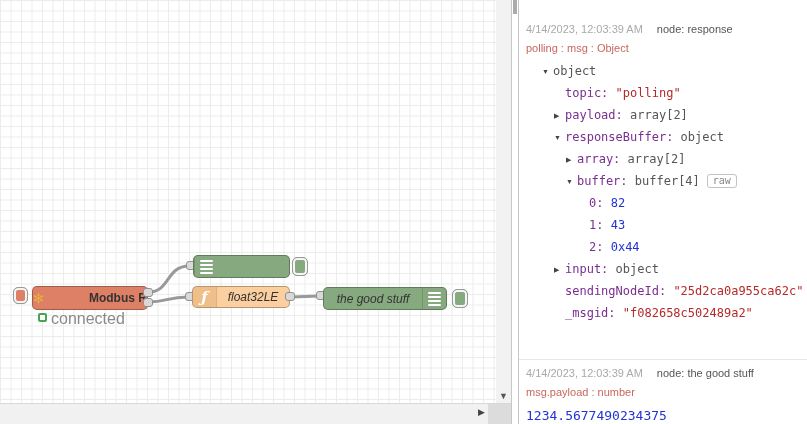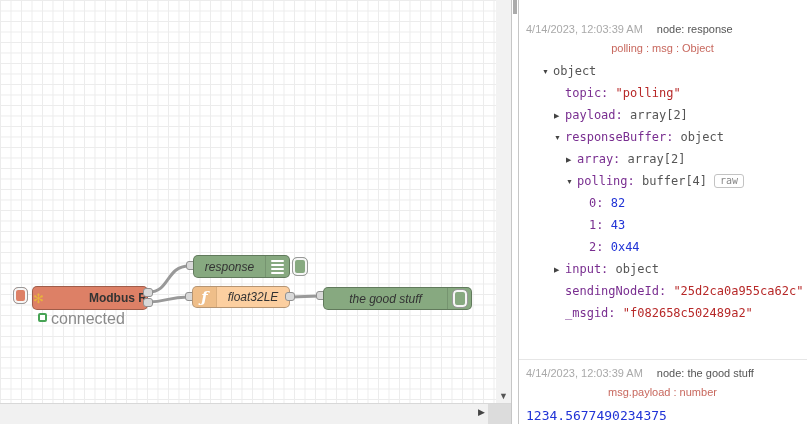--- a/index.html
+++ b/index.html
@@ -58,21 +58,21 @@
   .separator { position:absolute; left:511px; top:0; width:8px; height:424px; background:#fff;
                border-left:1px solid #c6c6c6; border-right:1px solid #c6c6c6; }
   .separator .grip { position:absolute; left:1px; top:0; width:4px; height:14px; background:#ababab; }
 
   
   .panel { position:absolute; left:519px; top:15px; width:288px; height:424px; background:#fff; }
   .dmsg1 { padding:8px 8px 0 7px; height:345px; border-bottom:1px solid #e6e6e6; }
   .dmsg2 { padding:7px 8px 0 7px; }
   .meta { display:flex; gap:14px; font-size:11px; color:#a9a9a9; white-space:nowrap; }
   .meta .src { color:#555; }
-  .dpath { margin-top:7px; font-size:11px; color:var(--c-path,#c8685e); white-space:nowrap;text-align:center; }
+  .dpath { margin-top:7px; font-size:11px; color:var(--c-path,#c8685e); white-space:nowrap; }
   .dtree { margin-top:10px; }
   .trow { height:16px; margin-bottom:6px; font:12px "DejaVu Sans Mono", monospace; white-space:pre; }
   .arrow { display:inline-block; width:11px; margin-left:-11px; font-size:7px; color:#444;
            vertical-align:1px; font-family:"Liberation Sans",sans-serif; cursor:pointer; }
   .tkey { color:var(--c-key,#792e90); }
   .v-string { color:var(--c-string,#b72828); }
   .v-number { color:var(--c-number,#2033d6); }
   .v-type { color:#555; }
   .raw-badge { display:inline-block; margin-left:7px; border:1px solid #c3c3c3; border-radius:3px;
                padding:0 5px 1px; font:10px "DejaVu Sans Mono", monospace; color:#888;
@@ -98,39 +98,38 @@
       <span class="micon">✻</span>
       <span class="nlabel lbl-bold" style="padding-right:6px;">Modbus Read</span>
     </div>
     <div class="port" style="left:143px; top:288px;"></div>
     <div class="port" style="left:143px; top:298px;"></div>
     <div class="status-icon" style="left:38px; top:313px;"></div>
     <div class="status-text" style="left:51px; top:310px;">connected</div>
 
     <div class="port" style="left:186px; top:261px;"></div>
     <div class="node node-debug" style="left:193px; top:255px; width:97px; height:23px;">
-      <span class="nlabel lbl-italic">response</span>
       <span class="dbg-icon">
           <i></i>
           <i></i>
           <i></i>
           <i></i>
         </span>
     </div>
     <div class="node-btn btn-debug" style="left:292px; top:257px;"></div>
 
     <div class="port" style="left:185px; top:292px;"></div>
     <div class="node node-func" style="left:192px; top:286px; width:98px; height:22px;">
       <span class="fn-icon">ƒ</span>
       <span class="nlabel lbl-italic">float32LE</span>
     </div>
     <div class="port" style="left:285px; top:292px;"></div>
 
     <div class="port" style="left:316px; top:291px;"></div>
-    <div class="node node-debug" style="left:323px; top:287px; width:149px; height:23px;">
+    <div class="node node-debug" style="left:323px; top:287px; width:124px; height:23px;">
       <span class="nlabel lbl-italic">the good stuff</span>
       <span class="dbg-icon">
           <i></i>
           <i></i>
           <i></i>
           <i></i>
         </span>
     </div>
     <div class="node-btn btn-debug" style="left:452px; top:289px;"></div>
   </div>
@@ -153,21 +152,21 @@
         <span class="ts">4/14/2023, 12:03:39 AM</span>
         <span class="src">node: response</span>
       </div>
       <div class="dpath">polling : msg : Object</div>
       <div class="dtree">
           <div class="trow" style="padding-left: 27px;"><span class="arrow">▼</span><span class="tval v-type">object</span></div>
           <div class="trow" style="padding-left: 39px;"><span class="tkey">topic: </span><span class="tval v-string">"polling"</span></div>
           <div class="trow" style="padding-left: 39px;"><span class="arrow">▶</span><span class="tkey">payload: </span><span class="tval v-type">array[2]</span></div>
           <div class="trow" style="padding-left: 39px;"><span class="arrow">▼</span><span class="tkey">responseBuffer: </span><span class="tval v-type">object</span></div>
           <div class="trow" style="padding-left: 51px;"><span class="arrow">▶</span><span class="tkey">array: </span><span class="tval v-type">array[2]</span></div>
-          <div class="trow" style="padding-left: 51px;"><span class="arrow">▼</span><span class="tkey">polling: </span><span class="tval v-type">buffer[4]</span><span class="raw-badge">raw</span></div>
+          <div class="trow" style="padding-left: 51px;"><span class="arrow">▼</span><span class="tkey">buffer: </span><span class="tval v-type">buffer[4]</span><span class="raw-badge">raw</span></div>
           <div class="trow" style="padding-left: 63px;"><span class="tkey">0: </span><span class="tval v-number">82</span></div>
           <div class="trow" style="padding-left: 63px;"><span class="tkey">1: </span><span class="tval v-number">43</span></div>
           <div class="trow" style="padding-left: 63px;"><span class="tkey">2: </span><span class="tval v-number">0x44</span></div>
           <div class="trow" style="padding-left: 39px;"><span class="arrow">▶</span><span class="tkey">input: </span><span class="tval v-type">object</span></div>
           <div class="trow" style="padding-left: 39px;"><span class="tkey">sendingNodeId: </span><span class="tval v-string">"25d2ca0a955ca62c"</span></div>
           <div class="trow" style="padding-left: 39px;"><span class="tkey">_msgid: </span><span class="tval v-string">"f082658c502489a2"</span></div>
         </div>
     </div>
     <div class="dmsg2">
       <div class="meta">

